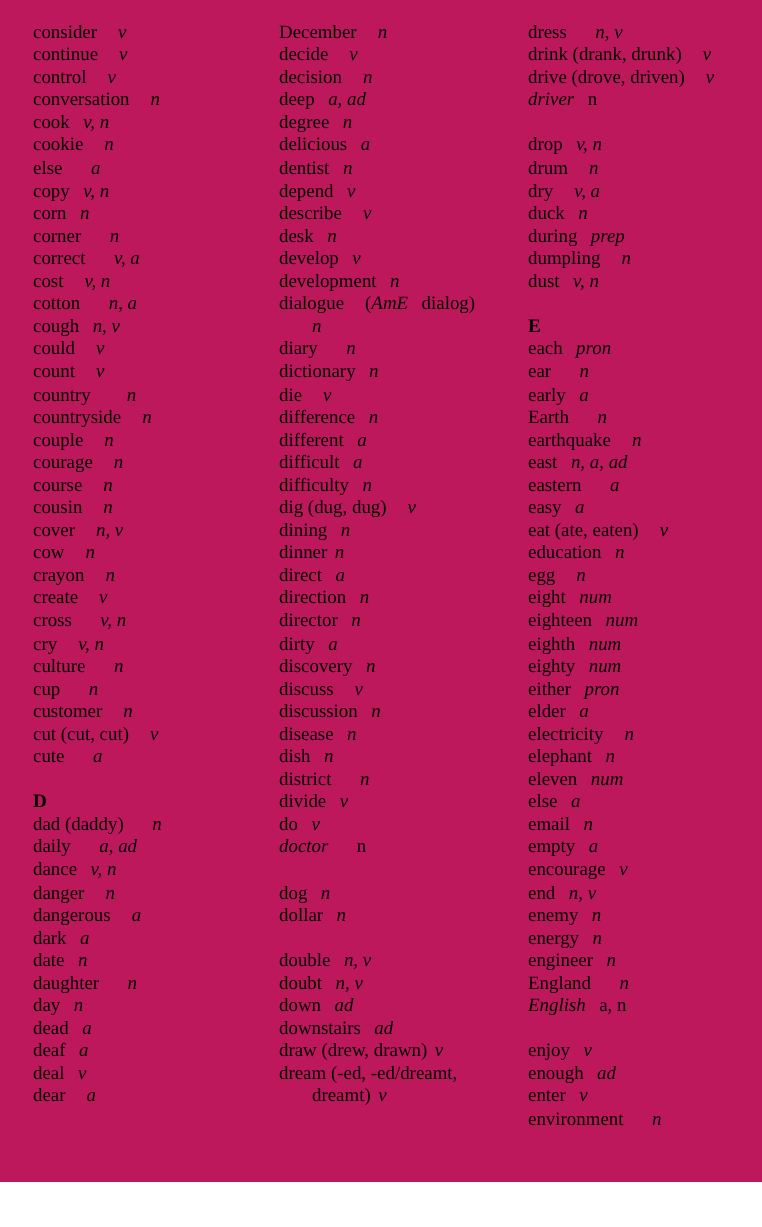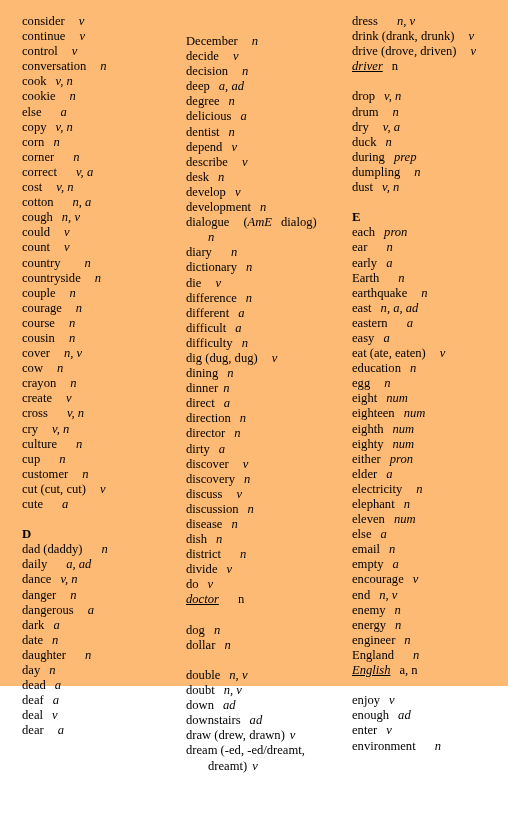--- a/index.html
+++ b/index.html
@@ -11,44 +11,43 @@
   body {
     width: 508px;
     height: 818px;
     font-family: "Liberation Serif", "DejaVu Serif", serif;
     color: #000000;
     overflow: hidden;
   }
   #page {
     position: relative;
     width: 508px;
-    height: 686px;
-    background: #fdba74;
+    height: 788px;
+    background: #be185d;
   }
   .column {
     position: absolute;
     top: 14px;
     font-size: 12.6px;
     line-height: 15.1px;
   }
   #col-1 { left: 22px; width: 160px; }
-  #col-2 { left: 186px; width: 162px; margin-top: 20px; }
+  #col-2 { left: 186px; width: 162px; }
   #col-3 { left: 352px; width: 152px; }
 
   .entry {
     height: 15.1px;
     white-space: nowrap;
     position: relative;
   }
   .headword {
     
   }
   .headword.ital {
     font-style: italic;
-    text-decoration: underline;
   }
   .pos {
     font-style: italic;
   }
   .pos.upright {
     font-style: normal;
   }
   .sp-1 { display: inline-block; width: 5px; }
   .sp-2 { display: inline-block; width: 9px; }
   .sp-3 { display: inline-block; width: 14px; }
@@ -147,21 +146,20 @@
       <div class="entry"><span class="headword">different</span><span class="sp-2"></span><span class="pos">a</span></div>
       <div class="entry"><span class="headword">difficult</span><span class="sp-2"></span><span class="pos">a</span></div>
       <div class="entry"><span class="headword">difficulty</span><span class="sp-2"></span><span class="pos">n</span></div>
       <div class="entry"><span class="headword">dig (dug, dug)</span><span class="sp-3"></span><span class="pos">v</span></div>
       <div class="entry"><span class="headword">dining</span><span class="sp-2"></span><span class="pos">n</span></div>
       <div class="entry"><span class="headword">dinner</span><span class="sp-1"></span><span class="pos">n</span></div>
       <div class="entry"><span class="headword">direct</span><span class="sp-2"></span><span class="pos">a</span></div>
       <div class="entry"><span class="headword">direction</span><span class="sp-2"></span><span class="pos">n</span></div>
       <div class="entry"><span class="headword">director</span><span class="sp-2"></span><span class="pos">n</span></div>
       <div class="entry"><span class="headword">dirty</span><span class="sp-2"></span><span class="pos">a</span></div>
-      <div class="entry"><span class="headword">discover</span><span class="sp-3"></span><span class="pos">v</span></div>
       <div class="entry"><span class="headword">discovery</span><span class="sp-2"></span><span class="pos">n</span></div>
       <div class="entry"><span class="headword">discuss</span><span class="sp-3"></span><span class="pos">v</span></div>
       <div class="entry"><span class="headword">discussion</span><span class="sp-2"></span><span class="pos">n</span></div>
       <div class="entry"><span class="headword">disease</span><span class="sp-2"></span><span class="pos">n</span></div>
       <div class="entry"><span class="headword">dish</span><span class="sp-2"></span><span class="pos">n</span></div>
       <div class="entry"><span class="headword">district</span><span class="sp-4"></span><span class="pos">n</span></div>
       <div class="entry"><span class="headword">divide</span><span class="sp-2"></span><span class="pos">v</span></div>
       <div class="entry"><span class="headword">do</span><span class="sp-2"></span><span class="pos">v</span></div>
       <div class="entry"><span class="headword ital">doctor</span><span class="sp-4"></span><span class="pos upright">n</span></div>
       <div class="gap"></div>

